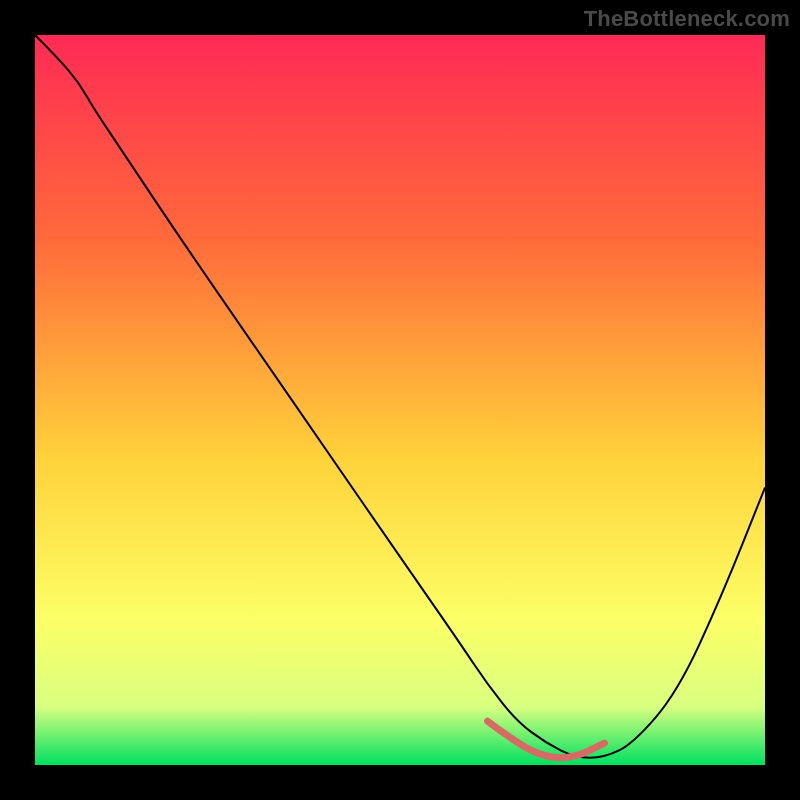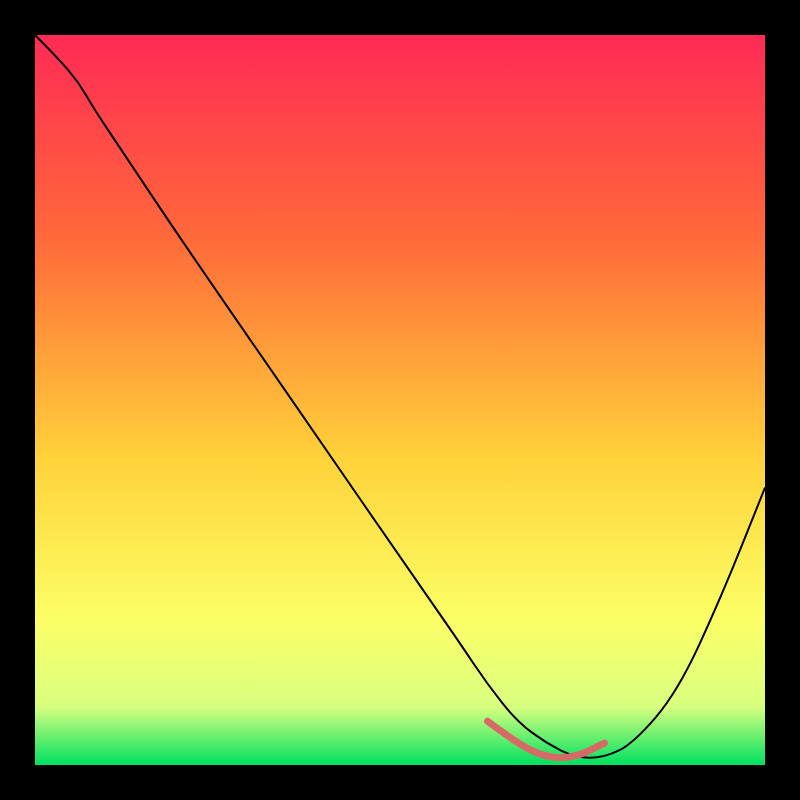--- a/index.html
+++ b/index.html
@@ -36,20 +36,21 @@
   .plot-area svg {
     display: block;
     width: 100%;
     height: 100%;
   }
 </style>
 </head>
 <body>
 
 <div class="frame">
+  <div class="watermark">TheBottleneck.com</div>
   <div class="plot-area">
     <svg id="chart-svg" viewBox="0 0 100 100" preserveAspectRatio="none">
       <defs>
         <linearGradient id="bg-grad" x1="0" y1="0" x2="0" y2="1">
             <stop offset="0%" stop-color="#ff2a55"></stop>
             <stop offset="28%" stop-color="#ff6a3a"></stop>
             <stop offset="58%" stop-color="#ffd23a"></stop>
             <stop offset="80%" stop-color="#fcff66"></stop>
             <stop offset="92%" stop-color="#d9ff80"></stop>
             <stop offset="100%" stop-color="#00e060"></stop>

